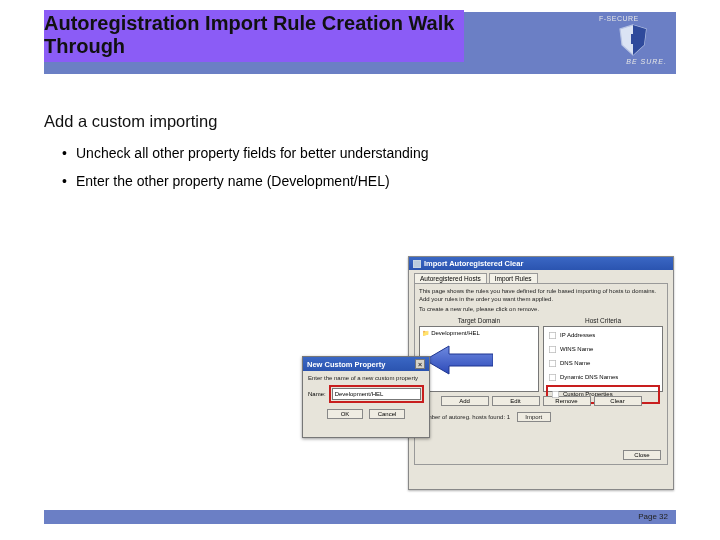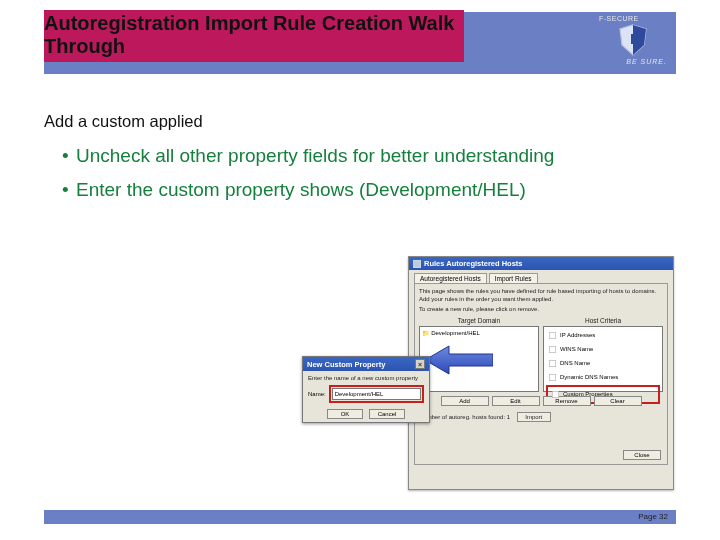--- a/index.html
+++ b/index.html
@@ -16,21 +16,21 @@
     left: 44px; top: 12px;
     width: 632px; height: 62px;
     background: #6b7fc5;
     display: flex;
     align-items: center;
   }
   .header-title-wrap {
     position: absolute;
     left: 44px; top: 10px;
     width: 420px;
-    background: #be185d;
+    background: #8b5cf6;
     padding: 2px 0 4px 0;
   }
   .header-title {
     font-size: 20px;
     font-weight: bold;
     color: #111;
     line-height: 1.15;
   }
   .logo {
     position: absolute;
@@ -65,22 +65,22 @@
   .subtitle {
     font-size: 16.5px;
     color: #111;
     margin-bottom: 14px;
   }
   .bullets {
     list-style: none;
     padding-left: 18px;
   }
   .bullets li {
-    font-size: 19px;
-    color: #15803d;
+    font-size: 14px;
+    color: #000000;
     margin-bottom: 12px;
     position: relative;
     padding-left: 14px;
   }
   .bullets li::before {
     content: "•";
     position: absolute;
     left: 0; top: 0;
   }
   
@@ -152,21 +152,21 @@
     padding: 1px 0;
     width: 48px;
     text-align: center;
   }
   .closerow { position:absolute; right:6px; bottom:4px;}
   .btmline { font-size:6px; margin-top:6px; color:#222;}
   
   .win-prop {
     position: absolute;
     left: 302px; top: 356px;
-    width: 128px; height: 67px;
+    width: 128px; height: 82px;
     background: #e7e4da;
     border: 1px solid #777;
     font-size: 7px;
     box-shadow: 0 1px 3px rgba(0,0,0,.4);
     z-index: 5;
   }
   .prop-body { padding: 4px 5px; }
   .prop-text { font-size: 6px; margin-bottom: 4px; color:#222;}
   .prop-row { display:flex; align-items:center; gap:3px; }
   .prop-row label { font-size:6px; }
@@ -224,31 +224,31 @@
     <svg viewBox="0 0 34 34" width="34" height="34">
       <path d="M17 2 L30 6 L28 22 L17 32 L6 22 L4 6 Z" fill="#dbe3f4" stroke="#b8c4e4" stroke-width="1.2"></path>
       <path d="M17 2 L30 6 L28 22 L17 32 Z" fill="#2f4a9c"></path>
       <text x="14" y="21" font-size="15" font-weight="bold" fill="#2f4a9c" font-family="Arial">F</text>
     </svg>
   </div>
   <div class="logo-sure">BE SURE.</div>
 </div>
 
 <div class="content">
-  <div class="subtitle">Add a custom applied</div>
+  <div class="subtitle">Add a custom importing</div>
   <ul class="bullets">
     <li>Uncheck all other property fields for better understanding</li>
-    <li>Enter the custom property shows (Development/HEL)</li>
+    <li>Enter the other property name (Development/HEL)</li>
   </ul>
 </div>
 
 <div class="win-import">
   <div class="win-title">
     <span class="wicon"></span>
-    <span>Rules Autoregistered Hosts</span>
+    <span>Import Autoregistered Clear</span>
   </div>
   <div class="tabrow">
     <span class="tab">Autoregistered Hosts</span>
     <span class="tab">Import Rules</span>
   </div>
   <div class="win-body">
     <div class="win-desc">This page shows the rules you have defined for rule based importing of hosts to domains. Add your rules in the order you want them applied.</div>
     <div class="win-desc">To create a new rule, please click on remove.</div>
     <div class="split">
       <div class="split-left">

